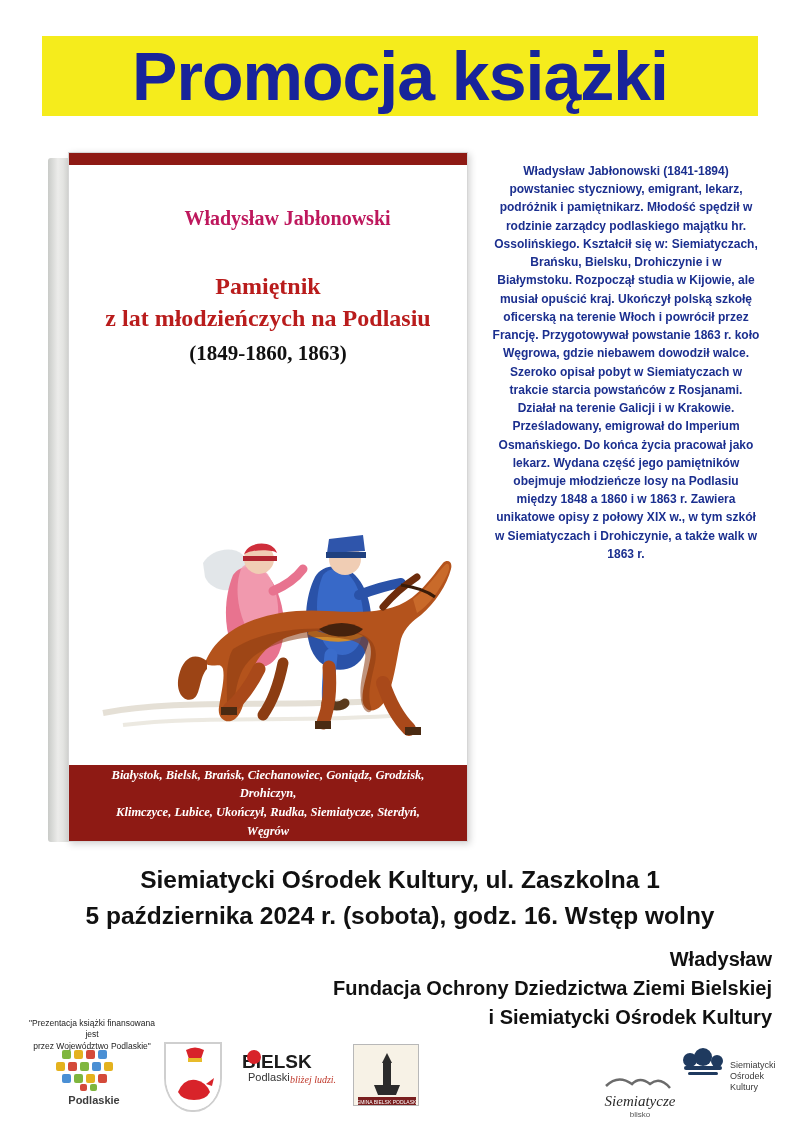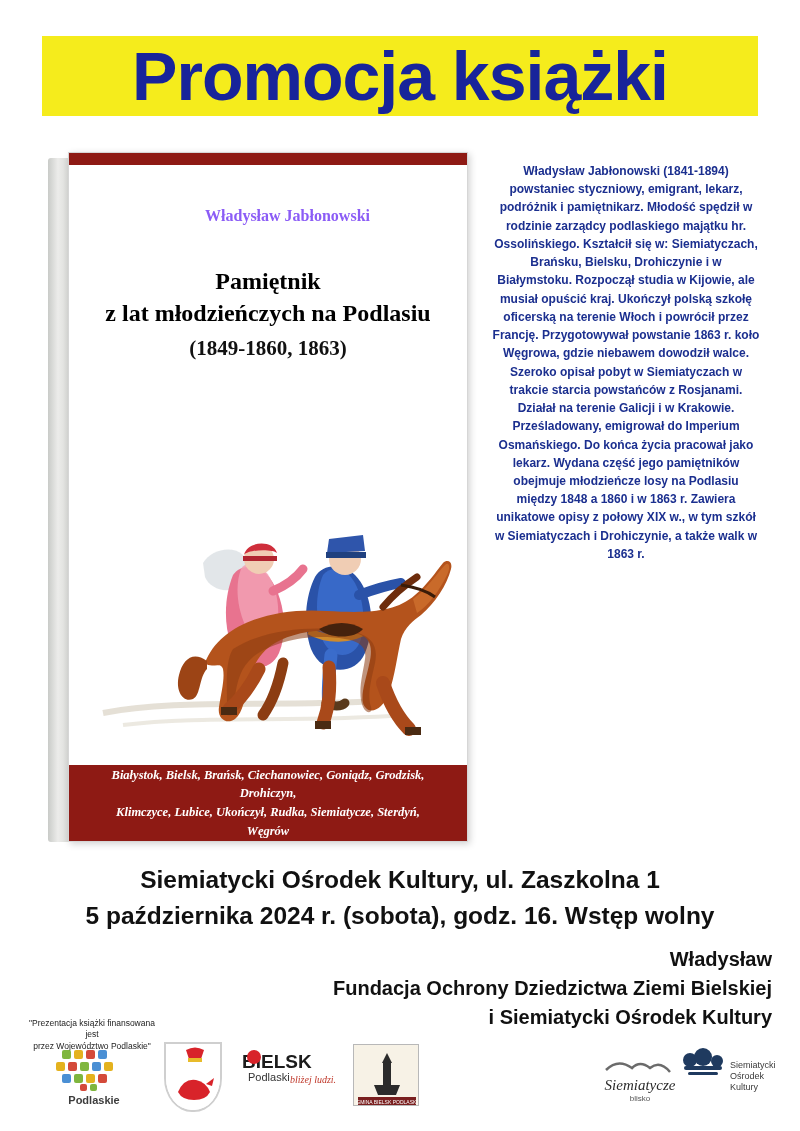--- a/index.html
+++ b/index.html
@@ -72,32 +72,32 @@
   #cover-topbar {
     position: absolute;
     left: 0; top: 0;
     width: 100%; height: 12px;
     background: #8e1a14;
   }
   #cover-author {
     margin-top: 54px;
     text-align: center;
     font-weight: bold;
-    font-size: 16px;
-    color: #8b5cf6;
+    font-size: 20px;
+    color: #be185d;
     font-family: "Liberation Serif", serif;
     margin-left: 39px;
   }
   #cover-title {
     margin-top: 40px;
     text-align: center;
     font-weight: bold;
     font-size: 24px;
     line-height: 1.35;
-    color: #000000;
+    color: #b91c1c;
     font-family: "Liberation Serif", serif;
   }
   #cover-years {
     margin-top: 6px;
     text-align: center;
     font-weight: bold;
     font-size: 21px;
     color: #111111;
     font-family: "Liberation Serif", serif;
   }
@@ -215,21 +215,21 @@
   
   #logo-bielsk { left: 238px; top: 42px; width: 100px; }
   
   #logo-gmina { left: 350px; top: 38px; width: 72px; }
   #gmina-box {
     width: 66px; height: 62px; margin: 0 auto;
     border: 1px solid #b8b8b8; background: #faf7ef;
     position: relative; overflow: hidden;
   }
   
-  #logo-siemiatycze { left: 592px; top: 48px; width: 96px; }
+  #logo-siemiatycze { left: 592px; top: 64px; width: 96px; }
   
   #logo-sok { left: 676px; top: 42px; width: 110px; }
 </style>
 </head>
 <body>
 
 <div id="poster">
 
   <div id="header-banner">
     <div id="header-title">Promocja książki</div>

